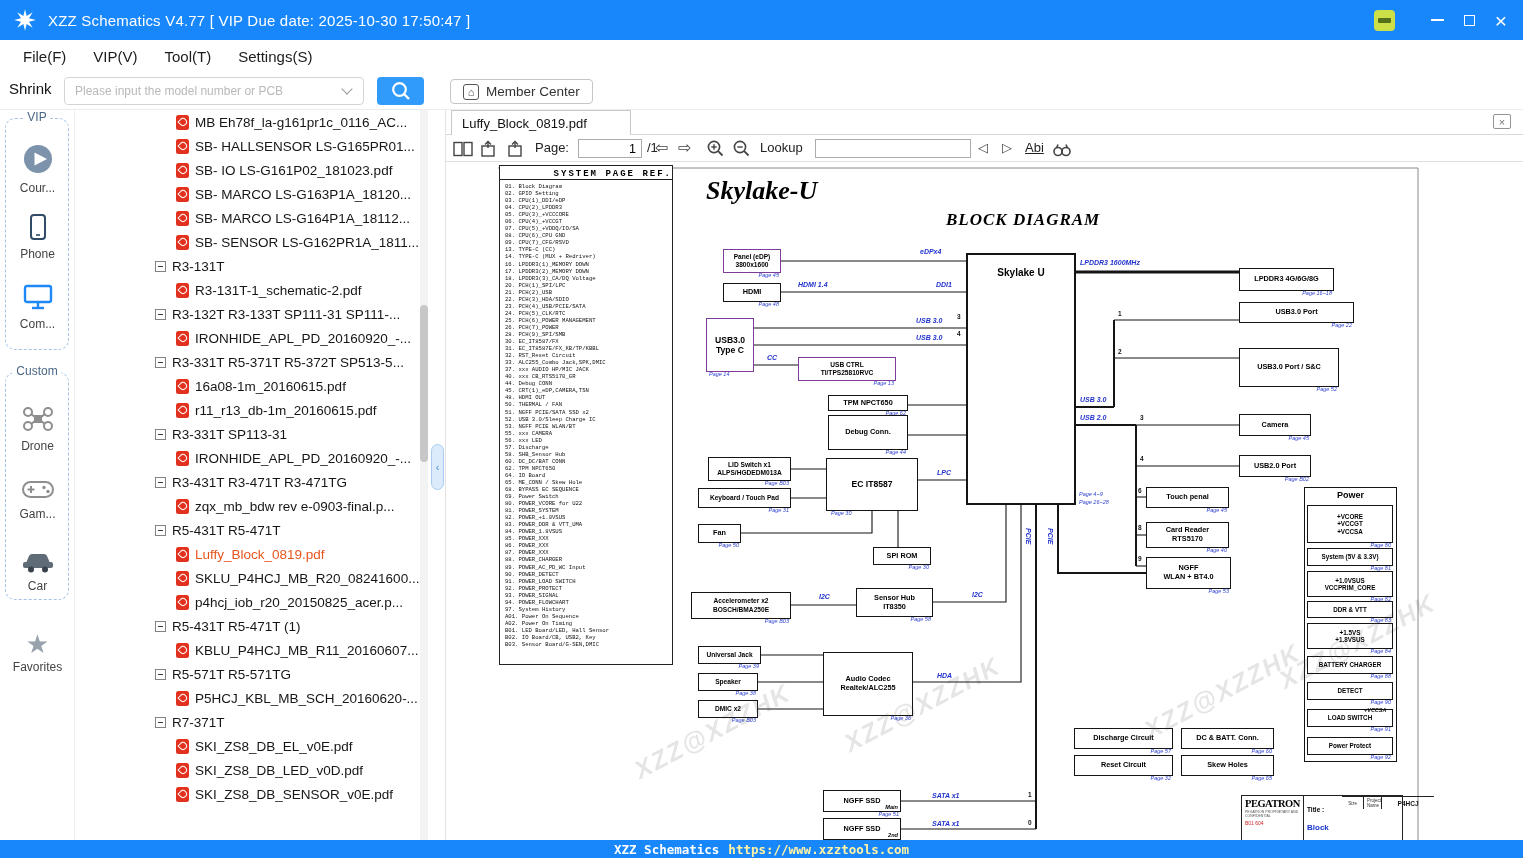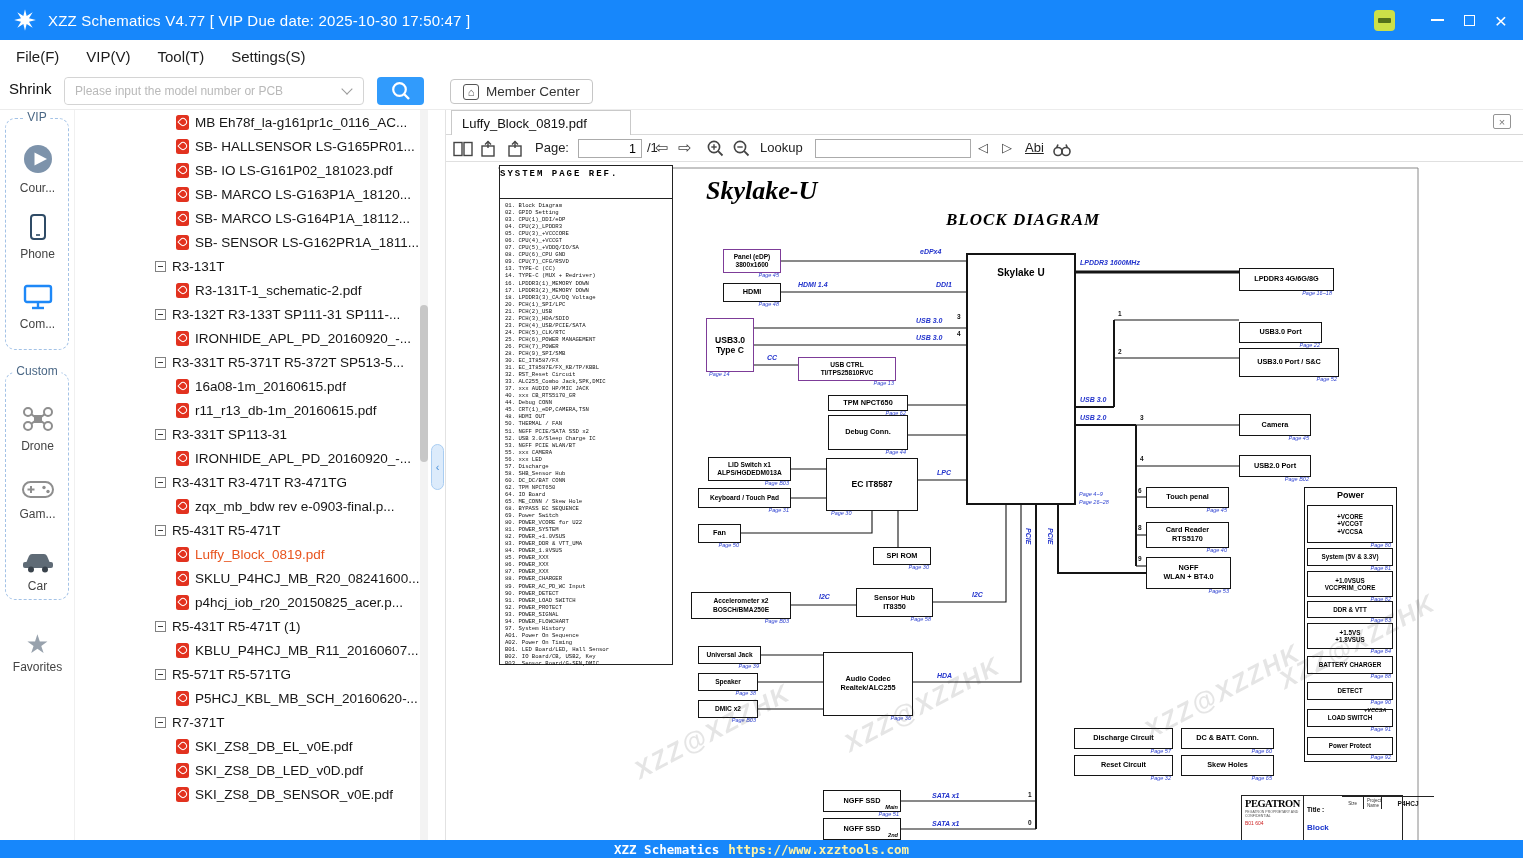--- a/index.html
+++ b/index.html
@@ -12,21 +12,21 @@
   .tb-title{margin-left:10px;font-size:15px;letter-spacing:.2px}
   .tb-right{margin-left:auto;display:flex;align-items:center;height:40px}
   .vip-badge{width:21px;height:21px;background:#cde048;border-radius:4px;position:relative;margin-right:26px;cursor:pointer}
   .vip-badge::after{content:"";position:absolute;left:4px;right:4px;top:8px;height:5px;background:#55701a;border-radius:1px}
   .win-btn{width:32px;height:40px;display:flex;align-items:center;justify-content:center;cursor:pointer}
   .win-min i{display:block;width:13px;height:2px;background:#fff}
   .win-max i{display:block;width:11px;height:11px;border:1.6px solid #fff}
   .win-close{font-size:21px;line-height:1;margin-right:6px}
 
   
-  .menubar{height:32px;background:#fff;display:flex;align-items:center;gap:27px;padding-left:16px;font-size:15px;color:#1c1c1c;flex:none}
+  .menubar{height:32px;background:#fff;display:flex;align-items:center;gap:27px;padding-left:23px;font-size:15px;color:#1c1c1c;flex:none}
   .menu-item{cursor:pointer}
 
   
   .toolbar{height:38px;background:#fff;position:relative;border-bottom:1px solid #ececec;flex:none}
   .shrink{position:absolute;left:9px;top:8px;font-size:15px;color:#111;cursor:pointer}
   .searchbox{position:absolute;left:64px;top:5px;width:300px;height:28px;border:1px solid #d4d4d4;border-radius:4px;display:flex;align-items:center}
   .searchbox input{border:none;outline:none;flex:1;height:100%;padding:0 10px;font-size:12px;color:#333;font-family:"Liberation Sans",sans-serif;border-radius:4px}
   .searchbox input::placeholder{color:#b9b9b9}
   .combo-caret{width:8px;height:8px;border-right:1.6px solid #9a9a9a;border-bottom:1.6px solid #9a9a9a;transform:rotate(45deg);margin:-4px 12px 0 0;flex:none;cursor:pointer}
   .search-btn{position:absolute;left:377px;top:5px;width:47px;height:28px;background:#319bfc;border-radius:4px;display:flex;align-items:center;justify-content:center;cursor:pointer}
@@ -74,21 +74,21 @@
   .lk-input{position:absolute;left:369px;top:4px;width:156px;height:19px;border:1px solid #ababab;padding:0 5px;font-size:12.5px;font-family:"Liberation Sans",sans-serif;outline:none}
   .arrow-glyph{font-size:16px;color:#444;top:3px}
   .tri-glyph{font-size:13px;color:#444;top:5px}
   .abi{top:5px;text-decoration:underline;cursor:pointer}
 
   
   .canvas{flex:1;position:relative;overflow:hidden;background:#fff}
   .wires{position:absolute;left:0;top:0;pointer-events:none}
 
   .refbox{position:absolute;left:53px;top:3px;width:174px;height:500px;border:1px solid #222;background:#fff}
-  .ref-head{font-family:"Liberation Mono",monospace;font-weight:bold;font-size:9px;letter-spacing:2px;text-align:left;padding-top:3px;border-bottom:1px solid #222;padding-bottom:19px}
+  .ref-head{font-family:"Liberation Mono",monospace;font-weight:bold;font-size:9px;letter-spacing:2px;text-align:right;padding-top:3px;border-bottom:1px solid #222;padding-bottom:0}
   .ref-list{padding:3px 0 0 5px;font-family:"Liberation Mono",monospace;font-size:5.6px;line-height:7.05px;color:#111}
 
   .pdf-title{position:absolute;left:260px;top:14px;font-family:"Liberation Serif",serif;font-style:italic;font-weight:bold;font-size:26px;color:#000}
   .pdf-subtitle{position:absolute;left:500px;top:48px;font-family:"Liberation Serif",serif;font-style:italic;font-weight:bold;font-size:17px;letter-spacing:1px;color:#000}
 
   .blk{position:absolute;border:1px solid #141414;background:#fff;display:flex;align-items:center;justify-content:center;text-align:center}
   .blk .bl{font-weight:bold;font-size:6.6px;line-height:1.22;white-space:pre-line;color:#000}
   .blk .pg, .pwr .pg, .pglink{font-size:5.5px;color:#2b3fd0;font-style:italic;font-weight:normal;white-space:nowrap}
   .blk .pg,.pwr .pg{position:absolute;top:100%;right:1px}
   .purple{border-color:#7d3c98;border-width:1.4px}
@@ -683,25 +683,25 @@
         <div class="blk f7" style="left:377px;top:656px;width:78px;height:22px">
           <span class="bl">NGFF SSD</span>
           <span class="ssd-sub">2nd</span>
           <span class="pg">Page 51</span>
         </div>
 
         <div class="blk f7" style="left:793px;top:106px;width:95px;height:23px">
           <span class="bl">LPDDR3 4G/6G/8G</span>
           <span class="pg">Page 16~18</span>
         </div>
-        <div class="blk f7" style="left:793px;top:160px;width:83px;height:21px">
+        <div class="blk f7" style="left:793px;top:140px;width:115px;height:21px">
           <span class="bl">USB3.0 Port</span>
           <span class="pg">Page 22</span>
         </div>
-        <div class="blk f7" style="left:793px;top:186px;width:100px;height:29px">
+        <div class="blk f7" style="left:793px;top:186px;width:100px;height:39px">
           <span class="bl">USB3.0 Port / S&amp;C</span>
           <span class="pg">Page 52</span>
         </div>
         <div class="blk f7" style="left:793px;top:252px;width:72px;height:22px">
           <span class="bl">Camera</span>
           <span class="pg">Page 45</span>
         </div>
         <div class="blk f7" style="left:793px;top:293px;width:72px;height:22px">
           <span class="bl">USB2.0 Port</span>
           <span class="pg">Page B02</span>

